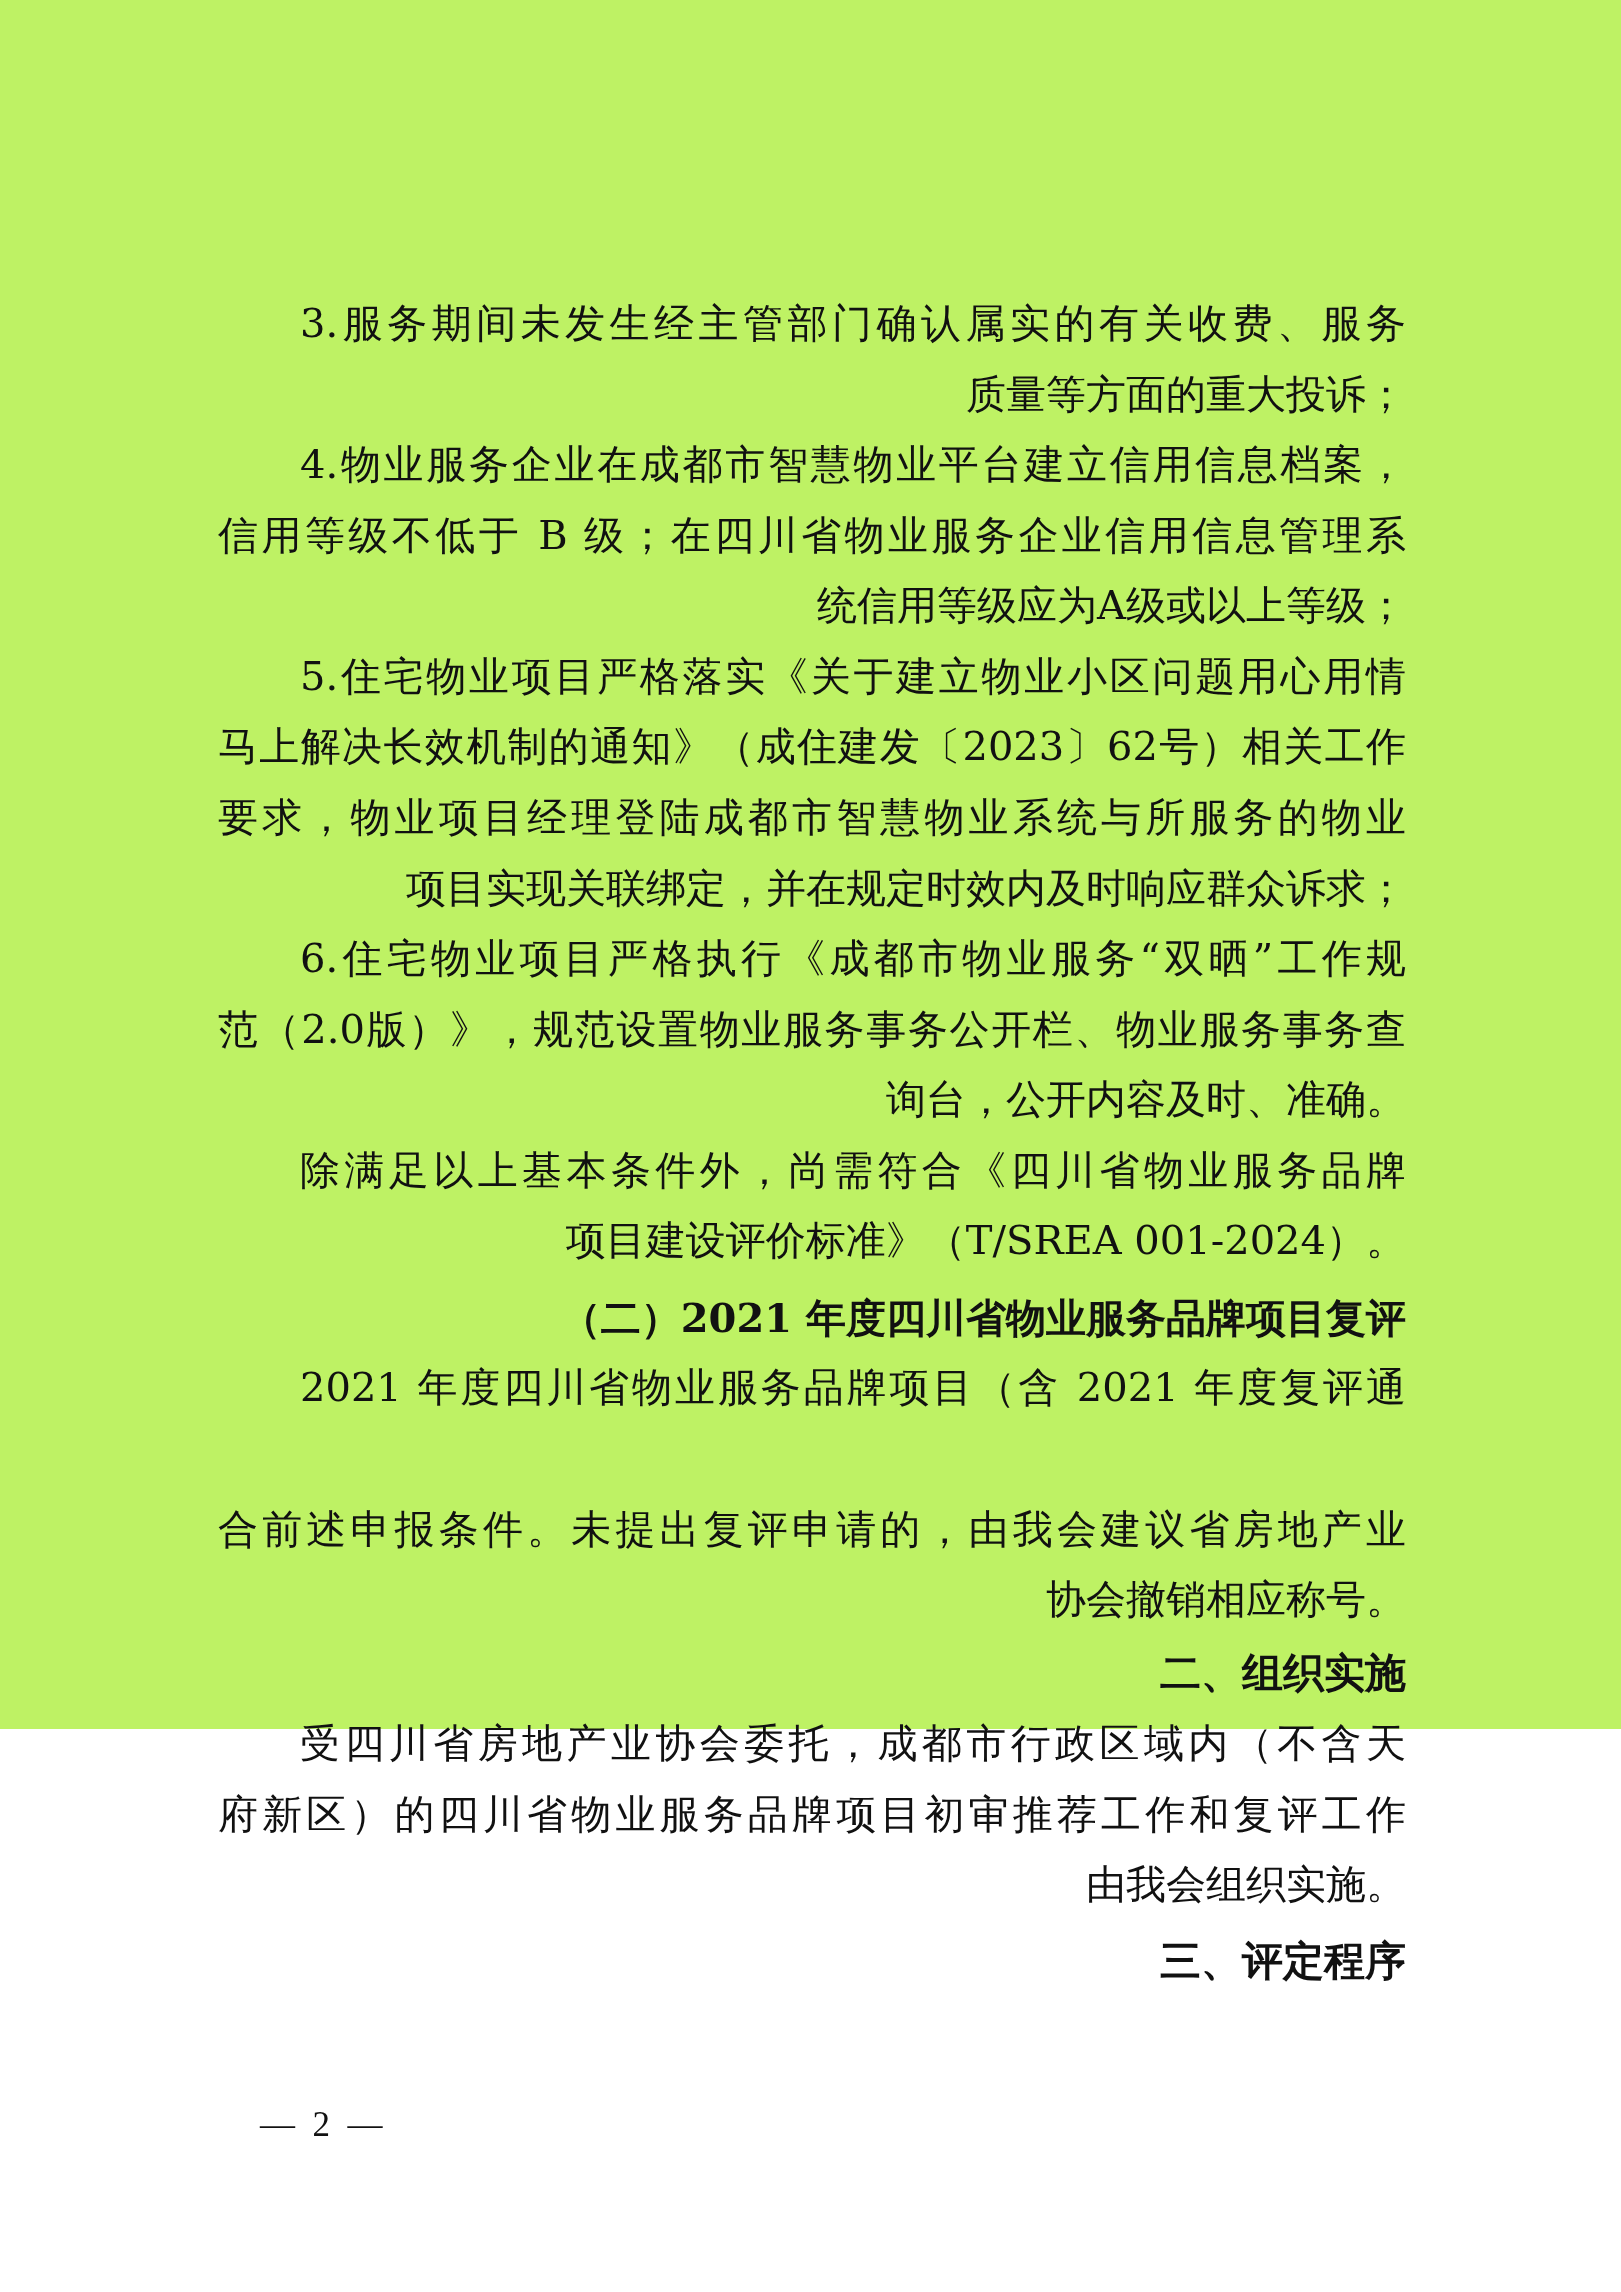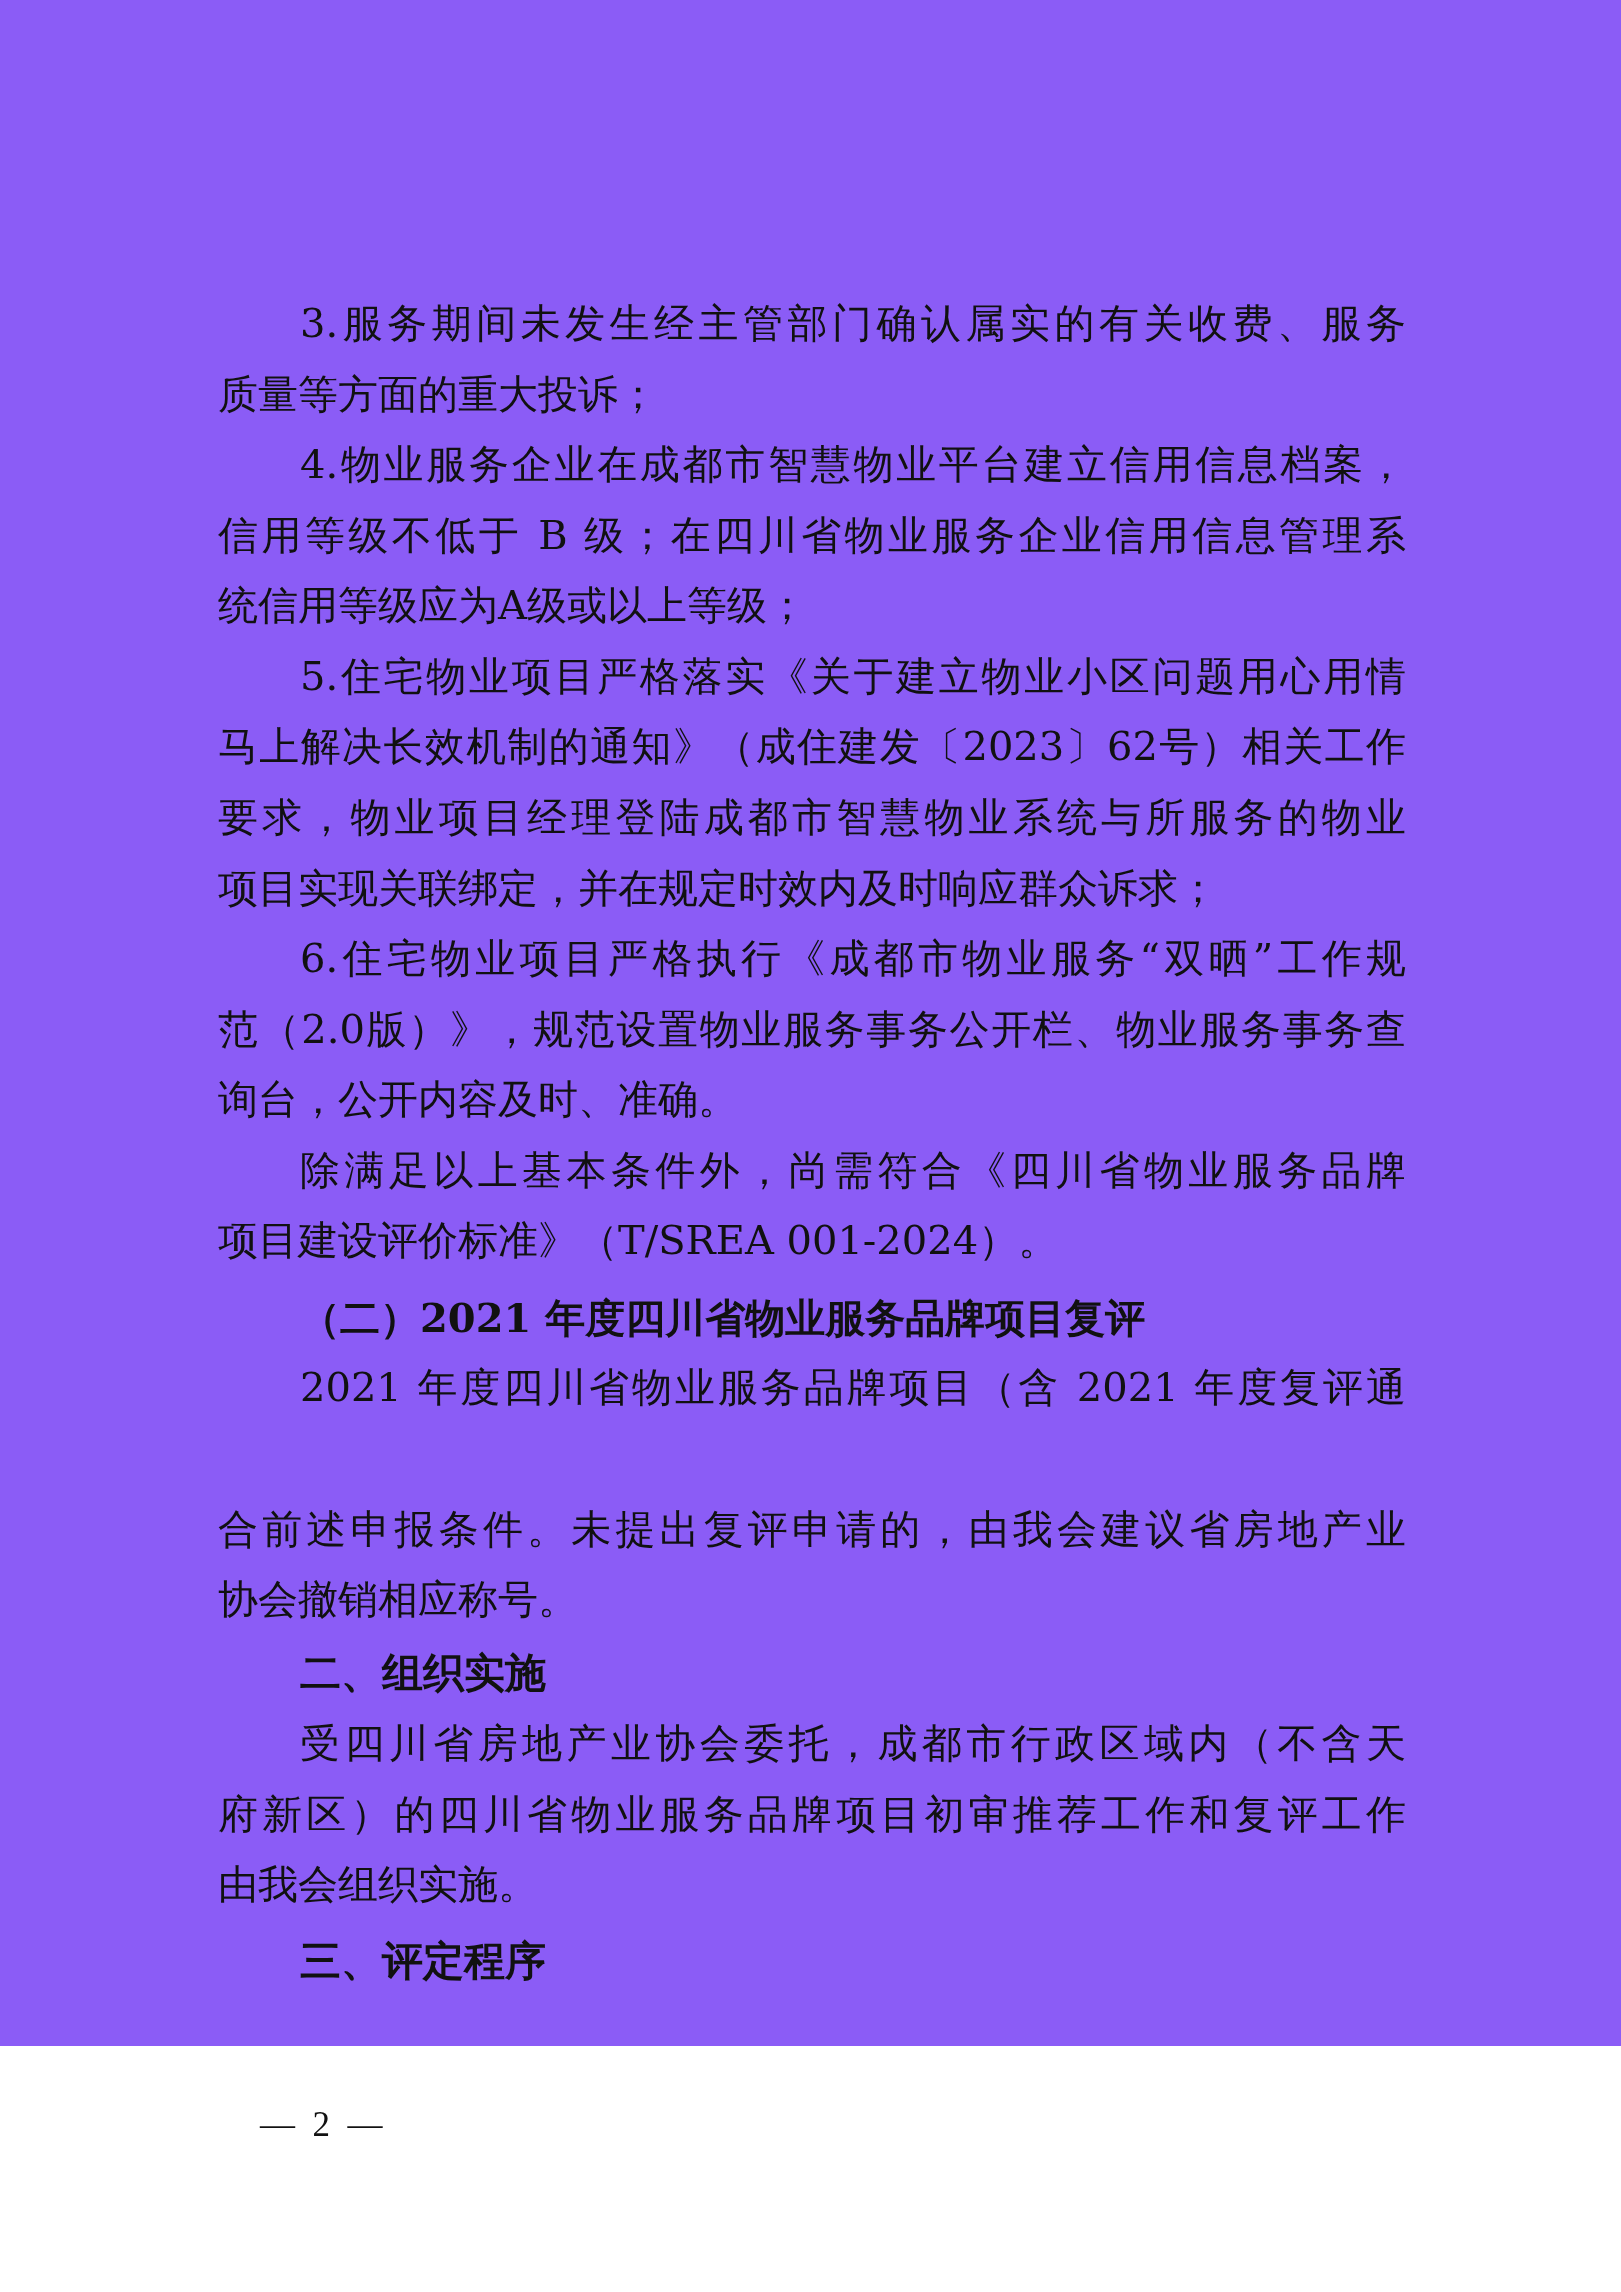--- a/index.html
+++ b/index.html
@@ -1,23 +1,24 @@
 <!DOCTYPE html>
 <html><head>
 <meta charset="utf-8">
 <style>
   html, body { margin: 0; padding: 0; background: #ffffff; }
   body { width: 1621px; height: 2293px; position: relative; overflow: hidden; }
-  .page { position: absolute; left: 0; top: 0; width: 1621px; height: 2046px; background: #8b5cf6; }
+  .page { position: absolute; left: 0; top: 0; width: 1621px; height: 1729px; background: #bef264; }
   .line {
     position: absolute; left: 218px; width: 1188px;
     height: 59px; line-height: 59px;
     font-family: "DejaVu Serif", "Liberation Serif", serif;
     font-size: 40px; color: #111;
     white-space: nowrap;
+    text-align: right;
   }
   .line.full { text-align: justify; text-align-last: justify; }
   .line.indent { left: 300px; width: 1106px; }
   .line.bold { font-weight: bold; }
   .line.h1 { font-family: "DejaVu Sans", "Liberation Sans", sans-serif; font-weight: bold; font-size: 41px; }
   .pagenum {
     position: absolute; left: 260px; top: 2095px; height: 59px; line-height: 59px;
     font-family: "Liberation Serif", "DejaVu Serif", serif; font-size: 35px; color: #111;
     white-space: pre;
   }

